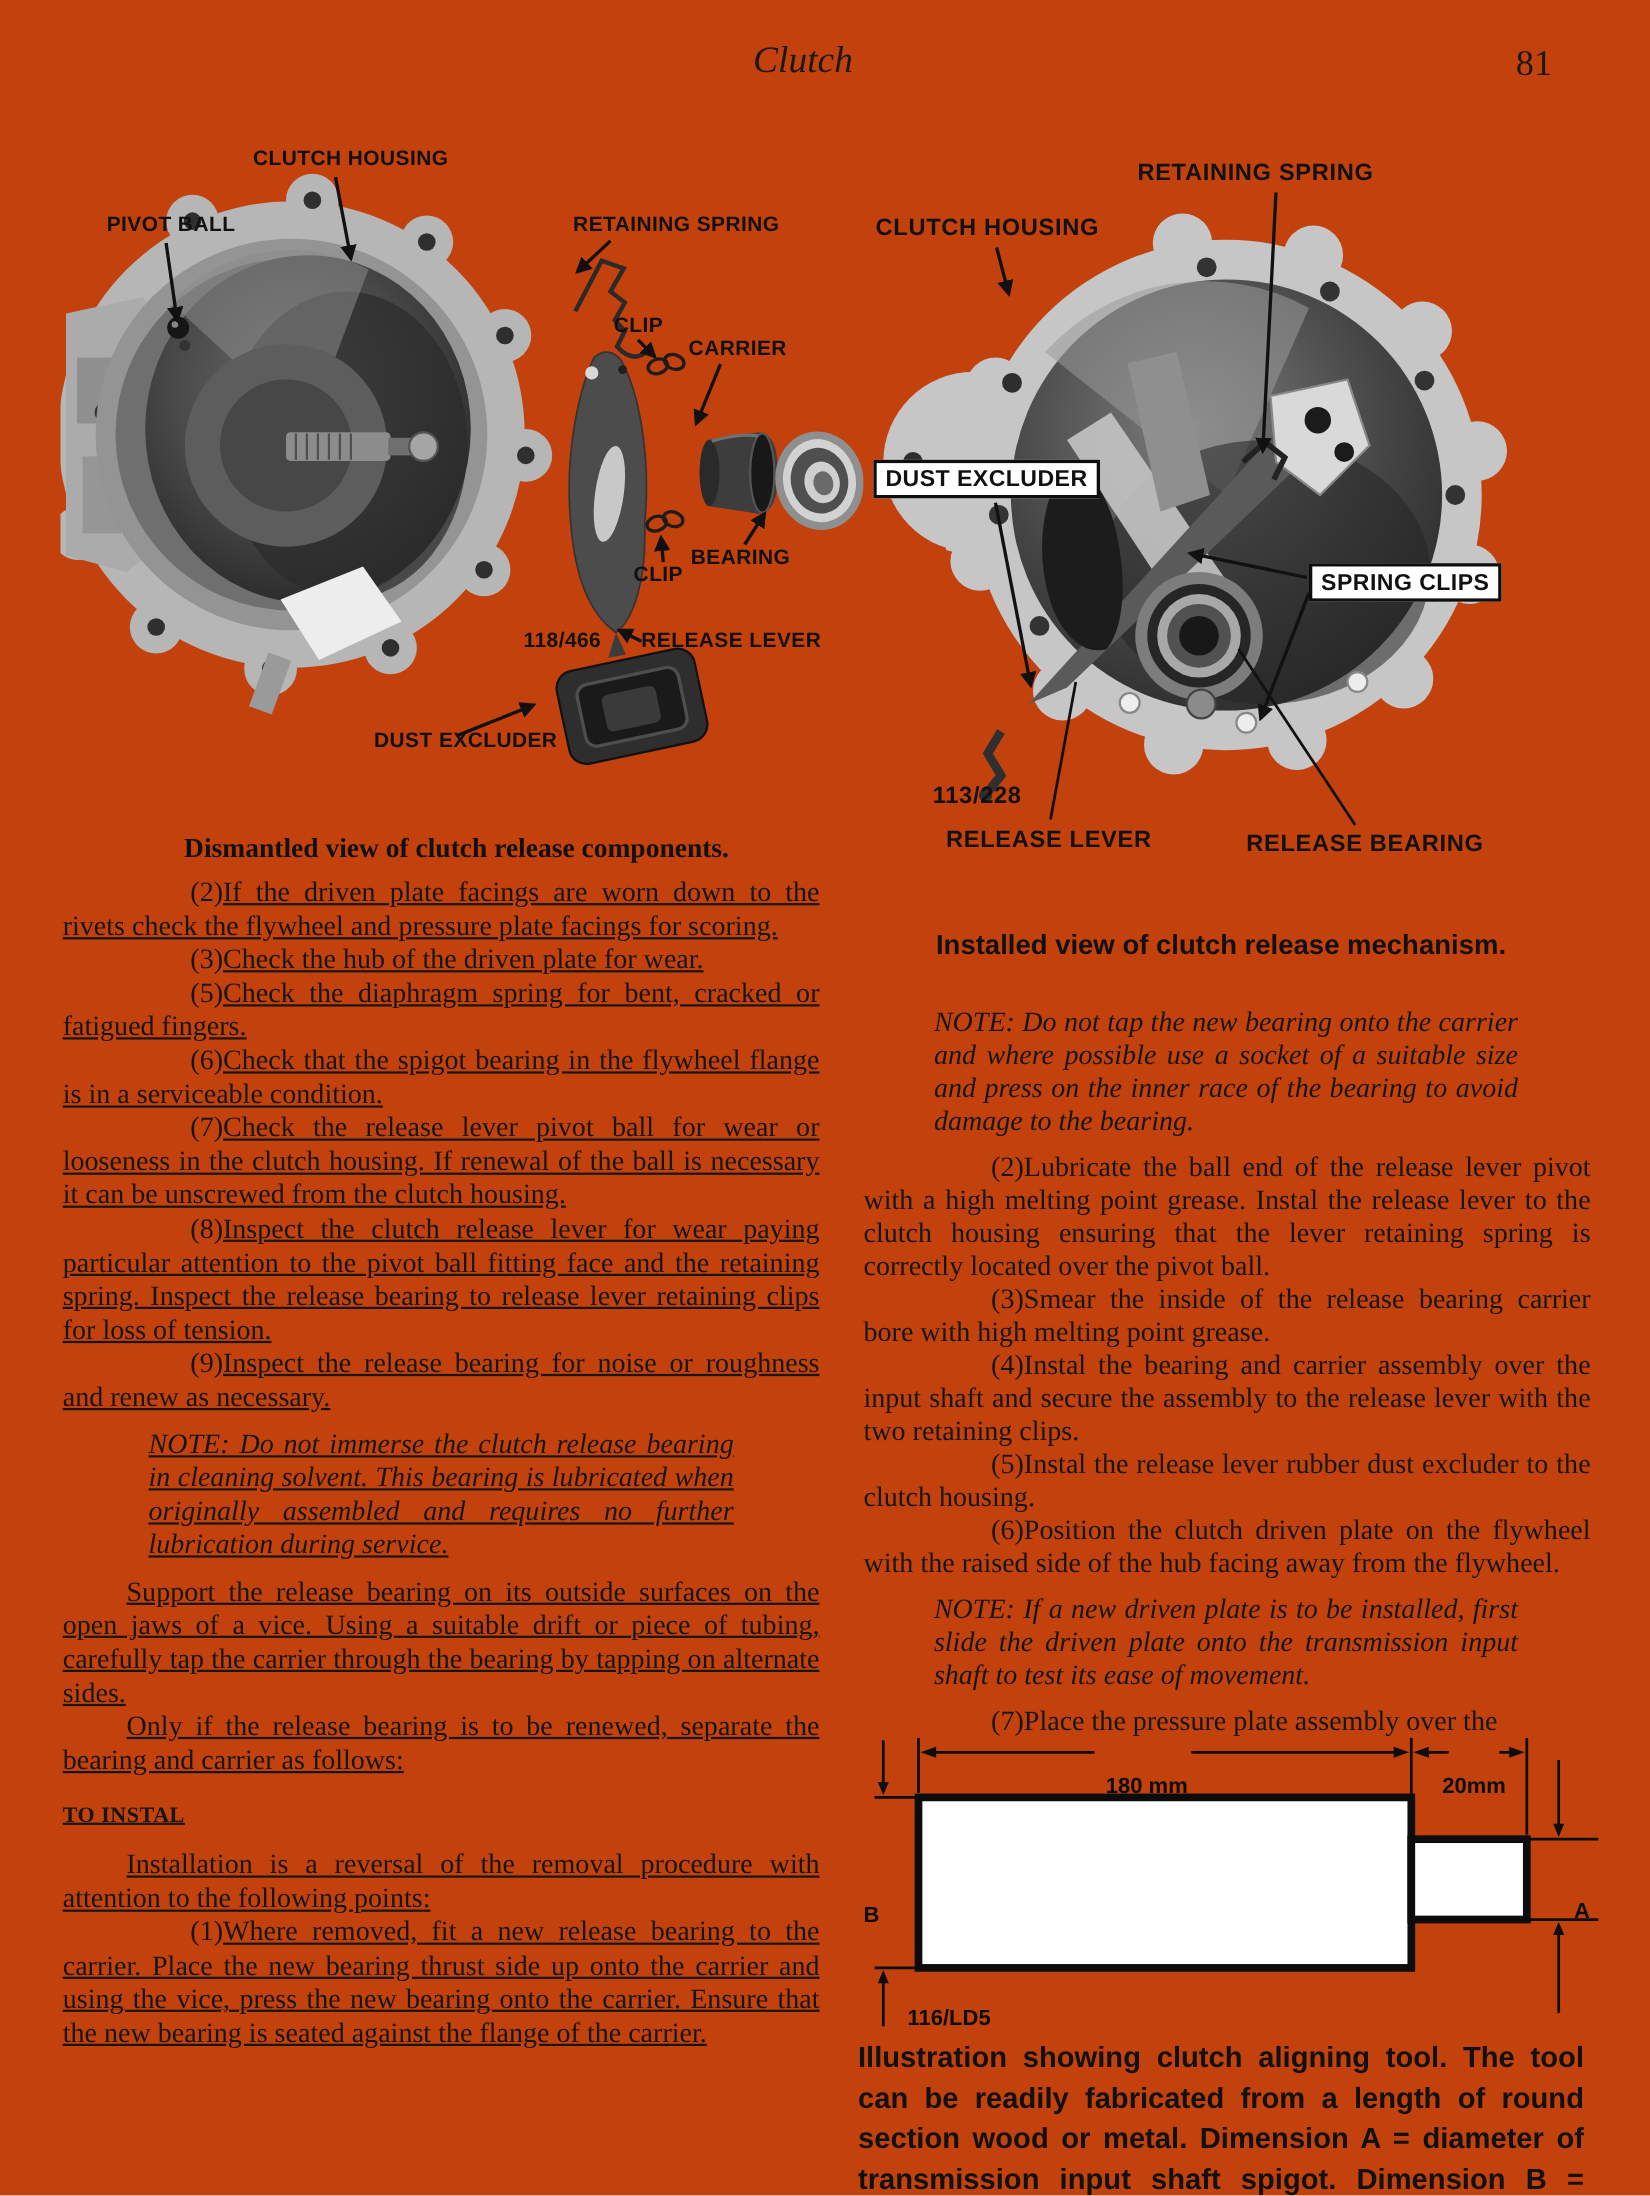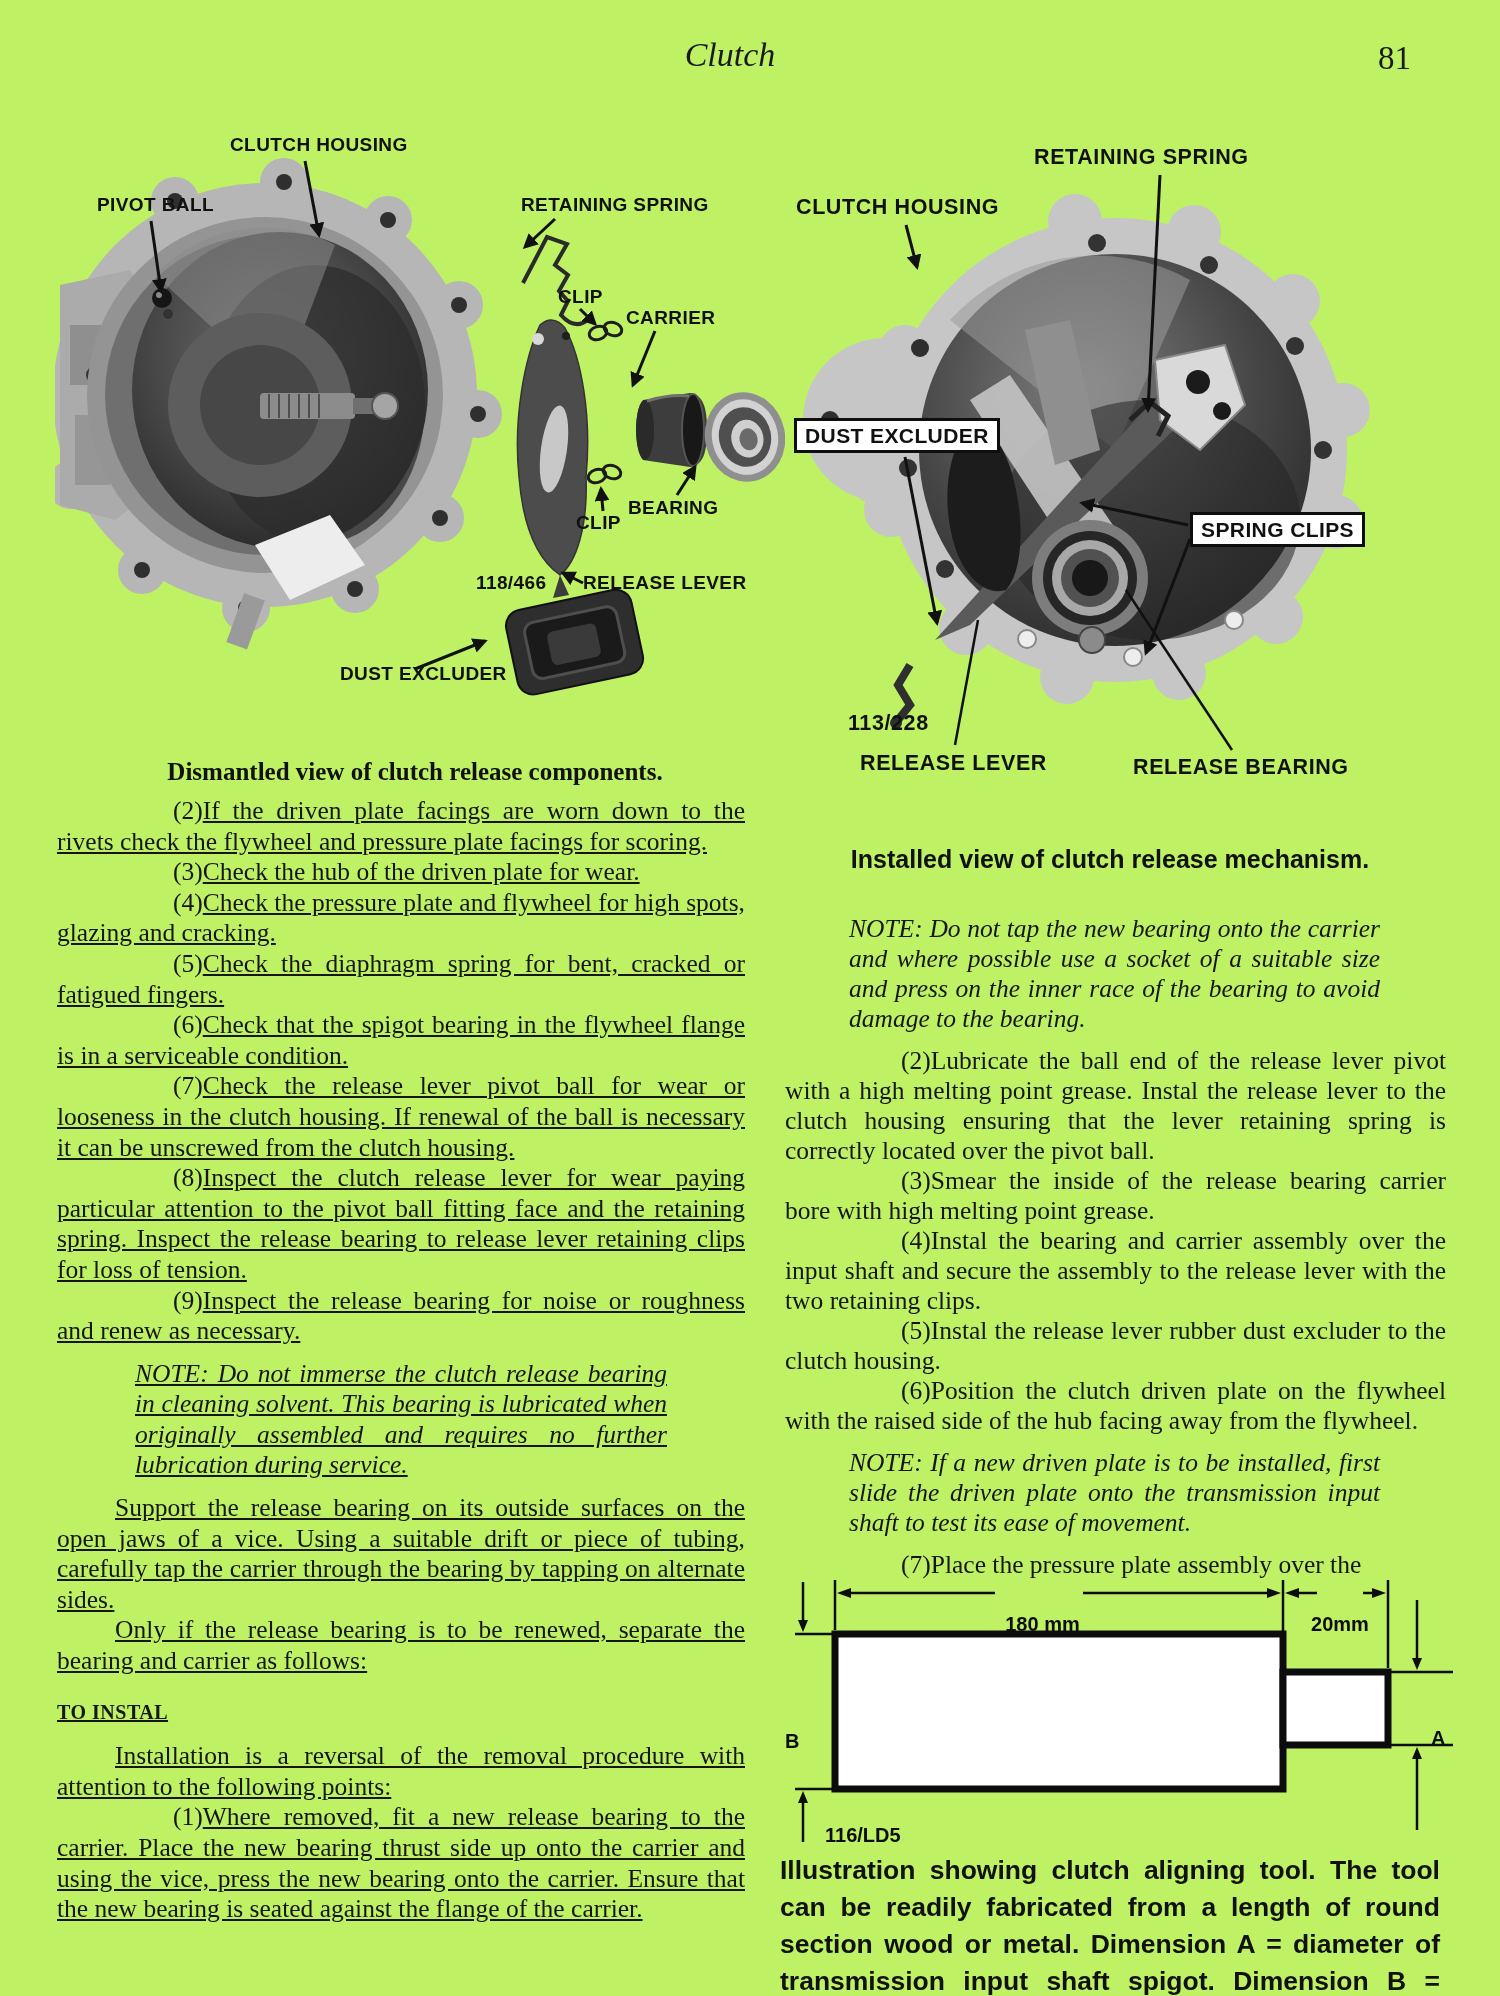--- a/index.html
+++ b/index.html
@@ -1,16 +1,16 @@
 <!DOCTYPE html>
 <html><head>
 <meta charset="utf-8">
 <style>
   html,body{margin:0;padding:0;background:#ffffff;}
-  #page{position:relative;width:1500px;height:1996px;background:#bef264;overflow:hidden;
+  #page{position:relative;width:1500px;height:1996px;background:#c2410c;overflow:hidden;
         font-family:"Liberation Serif", serif;color:#141414;}
   .hdr-title{position:absolute;left:0;top:36px;width:1460px;text-align:center;
              font-style:italic;font-size:34px;color:#1a1a1a;}
   .hdr-num{position:absolute;left:1378px;top:40px;font-size:33px;color:#1a1a1a;}
 
   .figwrap{position:absolute;}
   .flabel{position:absolute;font-family:"Liberation Sans",sans-serif;font-weight:bold;
           font-size:19px;line-height:1.1;letter-spacing:.4px;color:#111;white-space:nowrap;}
   .flabel.big{font-size:21.5px;letter-spacing:.6px;}
   .flabel.box{border:3px solid #0e0e0e;padding:3px 8px;background:#ffffff;font-size:21px;}
@@ -263,21 +263,20 @@
     <div class="flabel big" style="left:78px;top:617px;">113/228</div>
     <div class="flabel big" style="left:90px;top:657px;">RELEASE LEVER</div>
     <div class="flabel big" style="left:363px;top:661px;">RELEASE BEARING</div>
   </div>
 
   <div class="figcap" style="left:770px;top:845px;width:680px;">Installed view of clutch release mechanism.</div>
 
   <div class="col" id="leftcol">
     <p><span class="pn">(2)</span><span>If the driven plate facings are worn down to the rivets check the flywheel and pressure plate facings for scoring.</span></p>
     <p><span class="pn">(3)</span><span>Check the hub of the driven plate for wear.</span></p>
-    <p><span class="pn">(4)</span><span>Check the pressure plate and flywheel for high spots, glazing and cracking.</span></p>
     <p><span class="pn">(5)</span><span>Check the diaphragm spring for bent, cracked or fatigued fingers.</span></p>
     <p><span class="pn">(6)</span><span>Check that the spigot bearing in the flywheel flange is in a serviceable condition.</span></p>
     <p><span class="pn">(7)</span><span>Check the release lever pivot ball for wear or looseness in the clutch housing. If renewal of the ball is necessary it can be unscrewed from the clutch housing.</span></p>
     <p><span class="pn">(8)</span><span>Inspect the clutch release lever for wear paying particular attention to the pivot ball fitting face and the retaining spring. Inspect the release bearing to release lever retaining clips for loss of tension.</span></p>
     <p><span class="pn">(9)</span><span>Inspect the release bearing for noise or roughness and renew as necessary.</span></p>
     <p class="note">NOTE: Do not immerse the clutch release bearing in cleaning solvent. This bearing is lubricated when originally assembled and requires no further lubrication during service.</p>
     <p>Support the release bearing on its outside surfaces on the open jaws of a vice. Using a suitable drift or piece of tubing, carefully tap the carrier through the bearing by tapping on alternate sides.</p>
     <p>Only if the release bearing is to be renewed, separate the bearing and carrier as follows:</p>
     <h3>TO INSTAL</h3>
     <p>Installation is a reversal of the removal procedure with attention to the following points:</p>

